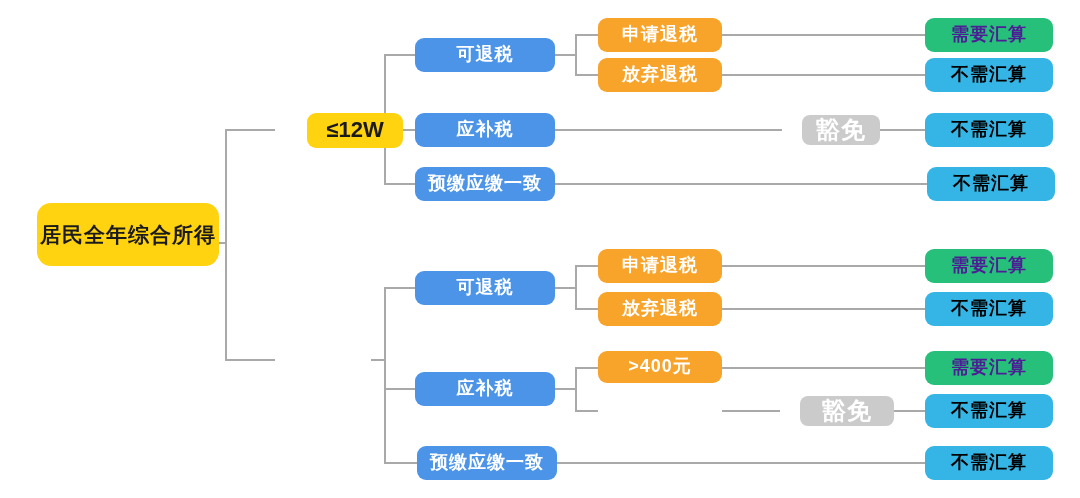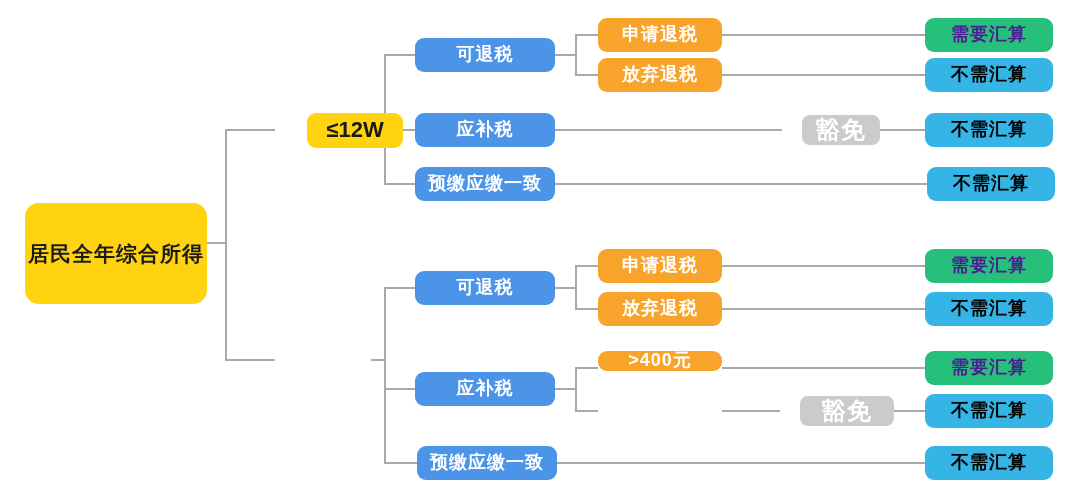--- a/index.html
+++ b/index.html
@@ -80,21 +80,21 @@
   <div class="hline" style="left:555px;top:388px;width:21px;"></div>
   <div class="vline" style="left:575px;top:367px;height:45px;"></div>
   <div class="hline" style="left:575px;top:367px;width:23px;"></div>
   <div class="hline" style="left:575px;top:410px;width:23px;"></div>
   <div class="hline" style="left:722px;top:367px;width:203px;"></div>
   <div class="hline" style="left:722px;top:410px;width:58px;"></div>
   <div class="hline" style="left:874px;top:410px;width:51px;"></div>
 
   <div class="hline" style="left:557px;top:462px;width:368px;"></div>
 
-  <div class="node n-yellow root" style="left:25px;top:203px;width:182px;height:101px;">
+  <div class="node n-yellow root" style="left:37px;top:203px;width:182px;height:63px;">
     <span>居民全年综合所得</span>
   </div>
 
   <div class="node n-yellow cond" style="left:275px;top:113px;width:96px;height:35px;margin-left:32px;">≤12W</div>
 
   <div class="node n-blue lvl" style="left:415px;top:38px;width:140px;height:34px;">可退税</div>
   <div class="node n-orange lvl" style="left:598px;top:18px;width:124px;height:34px;">申请退税</div>
   <div class="node n-orange lvl" style="left:598px;top:58px;width:124px;height:34px;">放弃退税</div>
   <div class="node n-green lvl" style="left:925px;top:18px;width:128px;height:34px;">需要汇算</div>
   <div class="node n-cyan lvl" style="left:925px;top:58px;width:128px;height:34px;">不需汇算</div>
@@ -106,21 +106,21 @@
   <div class="node n-blue lvl" style="left:415px;top:167px;width:140px;height:34px;">预缴应缴一致</div>
   <div class="node n-cyan lvl" style="left:927px;top:167px;width:128px;height:34px;">不需汇算</div>
 
   <div class="node n-blue lvl" style="left:415px;top:271px;width:140px;height:34px;">可退税</div>
   <div class="node n-orange lvl" style="left:598px;top:249px;width:124px;height:34px;">申请退税</div>
   <div class="node n-orange lvl" style="left:598px;top:292px;width:124px;height:34px;">放弃退税</div>
   <div class="node n-green lvl" style="left:925px;top:249px;width:128px;height:34px;">需要汇算</div>
   <div class="node n-cyan lvl" style="left:925px;top:292px;width:128px;height:34px;">不需汇算</div>
 
   <div class="node n-blue lvl" style="left:415px;top:372px;width:140px;height:34px;">应补税</div>
-  <div class="node n-orange lvl" style="left:598px;top:351px;width:124px;height:20px;text-align:center;">&gt;400元</div>
+  <div class="node n-orange lvl" style="left:598px;top:351px;width:124px;height:32px;text-align:center;">&gt;400元</div>
   <div class="node n-gray small" style="left:780px;top:396px;width:94px;height:30px;">豁免</div>
   <div class="node n-green lvl" style="left:925px;top:351px;width:128px;height:34px;">需要汇算</div>
   <div class="node n-cyan lvl" style="left:925px;top:394px;width:128px;height:34px;">不需汇算</div>
 
   <div class="node n-blue lvl" style="left:417px;top:446px;width:140px;height:34px;">预缴应缴一致</div>
   <div class="node n-cyan lvl" style="left:925px;top:446px;width:128px;height:34px;">不需汇算</div>
 
 </div>
 
 </body></html>

